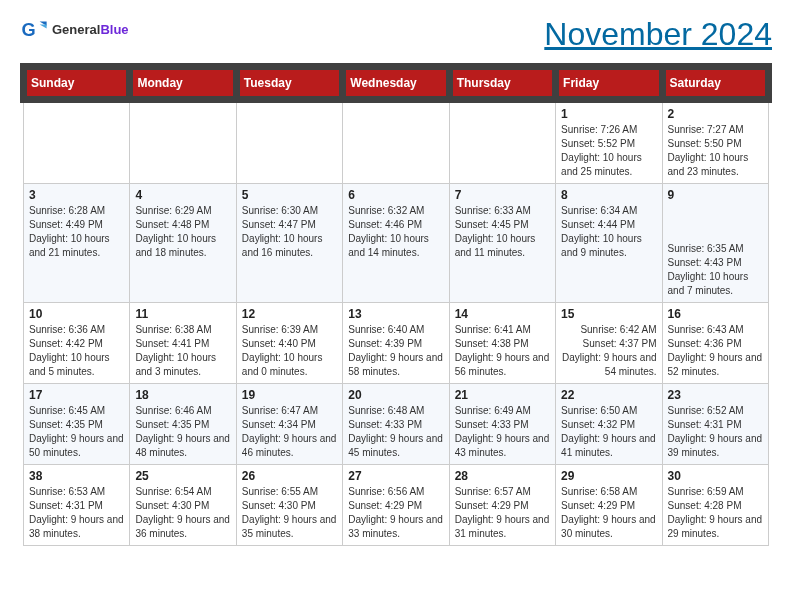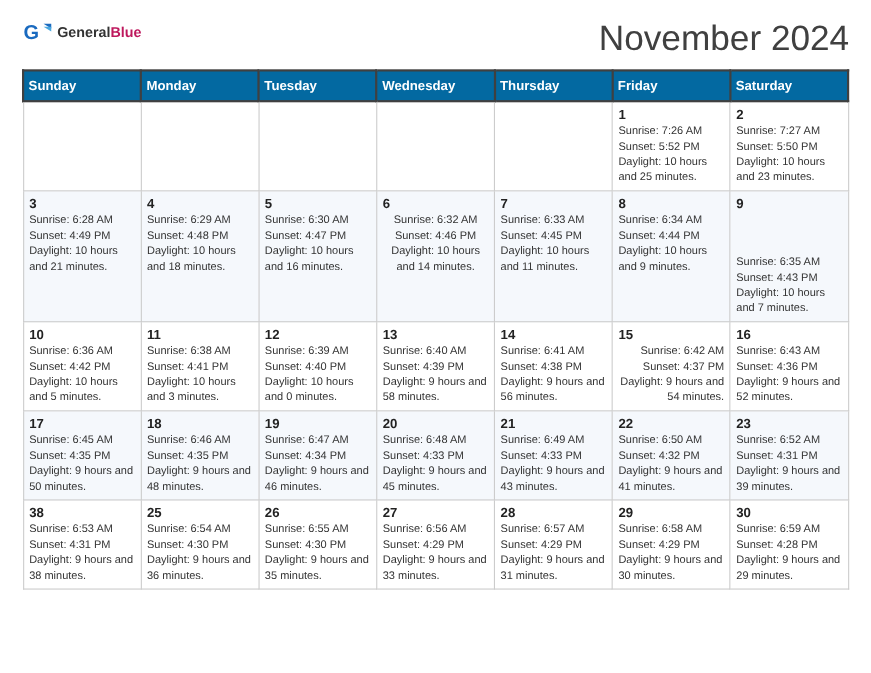--- a/index.html
+++ b/index.html
@@ -22,51 +22,52 @@
       gap: 4px;
     }
     .logo-text {
       display: flex;
       flex-direction: row;
       font-size: 13px;
       font-weight: bold;
       line-height: 1.2;
     }
     .logo-text .general { color: #333; }
-    .logo-text .blue { color: #be185d; }
+    .logo-text .blue { color: #6d28d9; }
     .logo-icon {
       width: 28px;
       height: 28px;
     }
     .title-area {
       text-align: right;
     }
     .month-title {
       font-size: 32px;
       font-weight: normal;
-      color: #404040;
+      color: #0369a1;
+      text-decoration: underline;
     }
     .location {
       font-size: 14px;
       color: #555;
       margin-top: 2px;
     }
     .calendar {
       width: 100%;
       border-collapse: collapse;
       font-size: 11px;
     }
     .calendar th {
-      background: #0369a1;
+      background: #b91c1c;
       color: #fff;
       padding: 6px 4px;
       text-align: left;
       font-size: 12px;
       font-weight: 600;
-      border: 2px solid #404040;
+      border: 7px solid #404040;
     }
     .calendar td {
       border: 1px solid #ccc;
       vertical-align: top;
       padding: 4px 5px;
       width: calc(100% / 7);
       height: 80px;
       background: #fff;
     }
     .calendar tr:nth-child(even) td {
@@ -152,21 +153,21 @@
 Daylight: 10 hours and 18 minutes.</div>
         </td>
         <td>
           <span class="day-num">5</span>
           <div class="day-info" style="white-space: pre-line;">Sunrise: 6:30 AM
 Sunset: 4:47 PM
 Daylight: 10 hours and 16 minutes.</div>
         </td>
         <td>
           <span class="day-num">6</span>
-          <div class="day-info" style="white-space: pre-line; text-align: center;">Sunrise: 6:32 AM
+          <div class="day-info" style="white-space: pre-line;">Sunrise: 6:32 AM
 Sunset: 4:46 PM
 Daylight: 10 hours and 14 minutes.</div>
         </td>
         <td>
           <span class="day-num">7</span>
           <div class="day-info" style="white-space: pre-line;">Sunrise: 6:33 AM
 Sunset: 4:45 PM
 Daylight: 10 hours and 11 minutes.</div>
         </td>
         <td>

